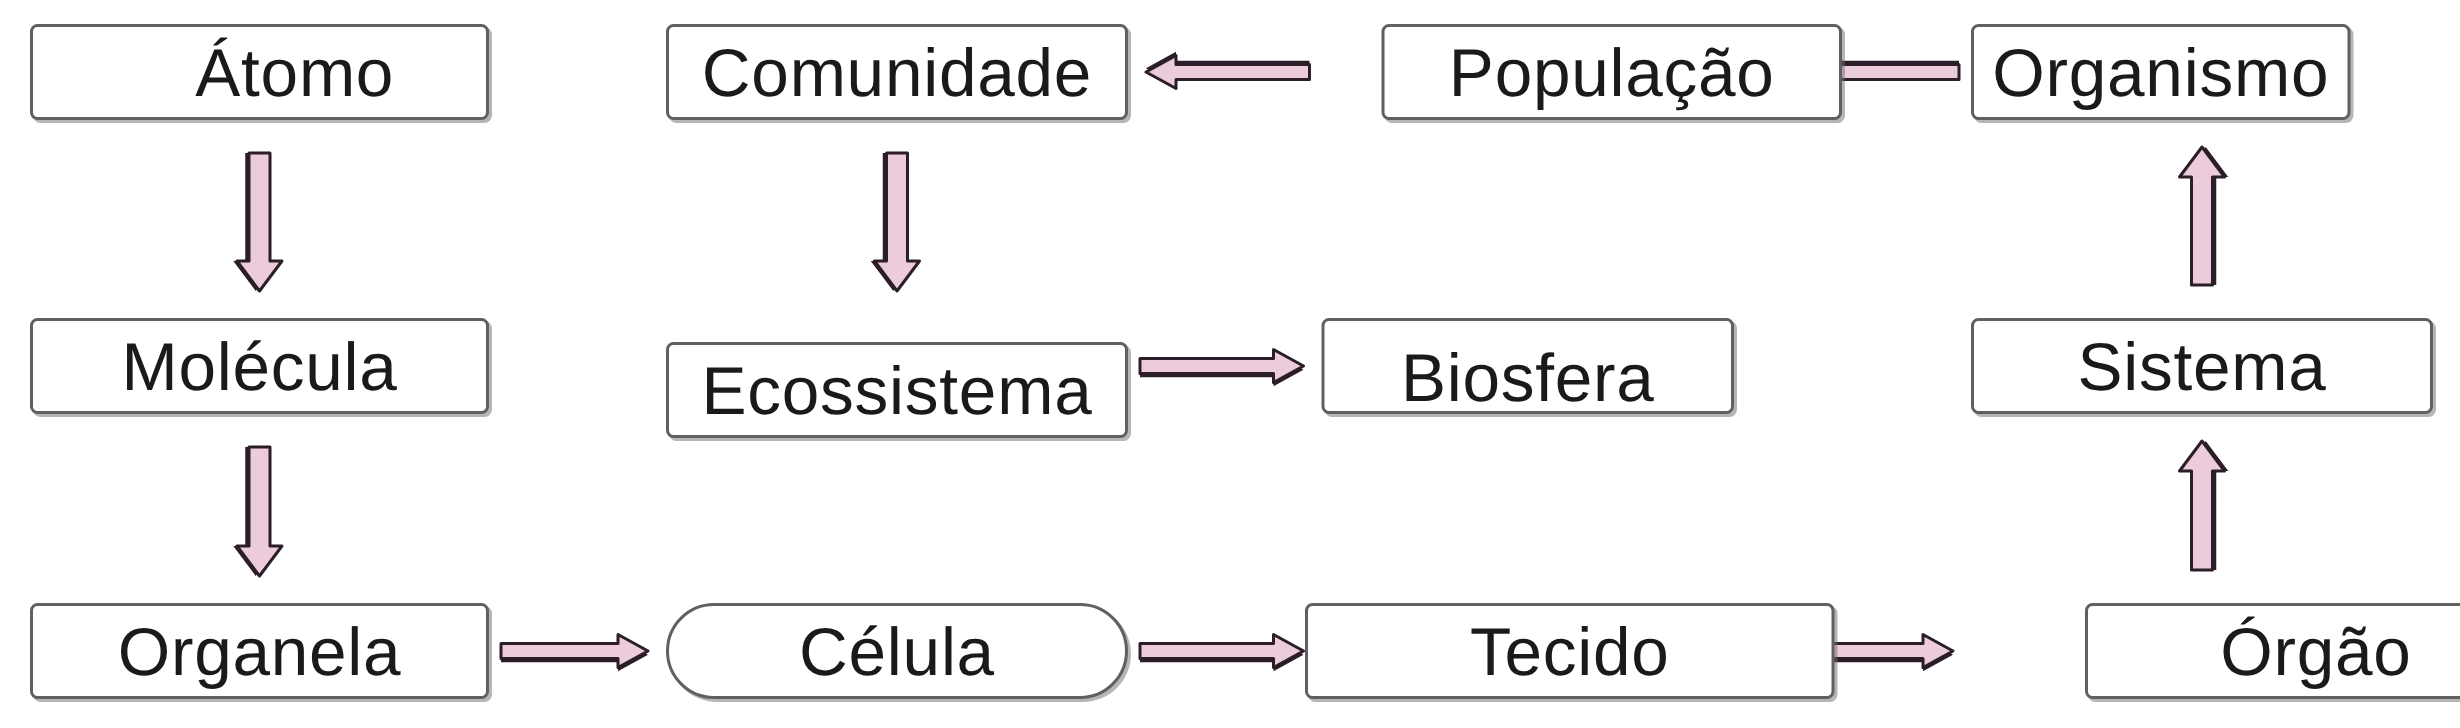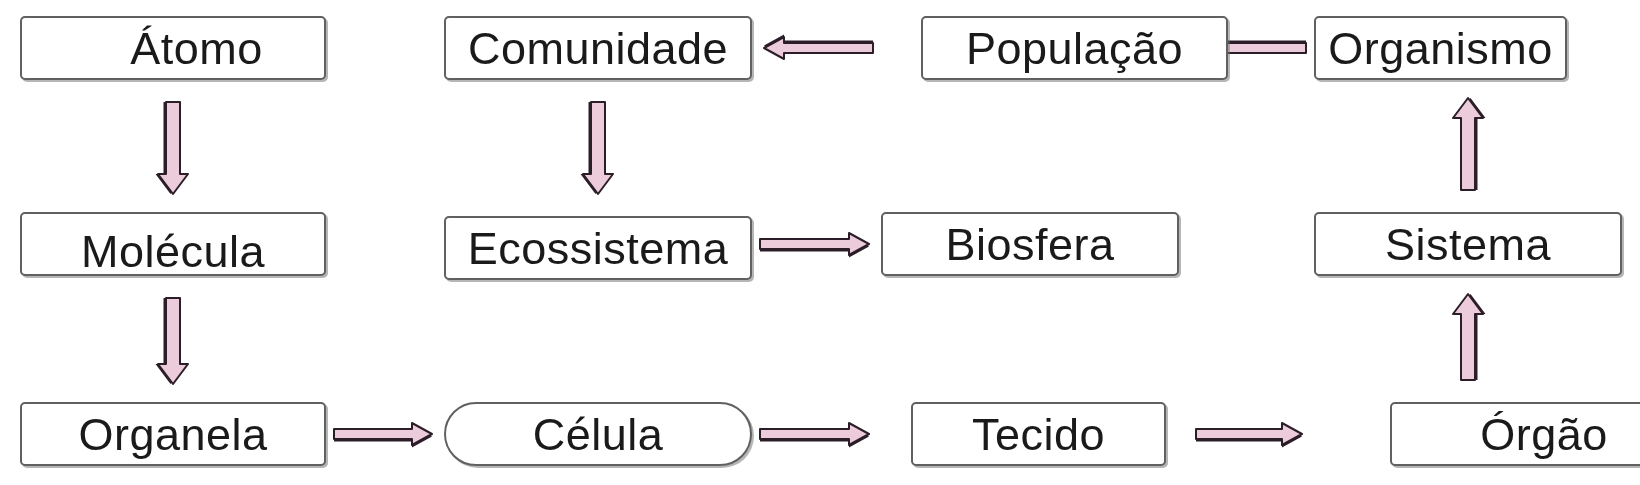--- a/index.html
+++ b/index.html
@@ -95,38 +95,38 @@
       </div>
       <div class="node" style="left: 444px; top: 16px; width: 308px; height: 64px;">
         <span>Comunidade</span>
       </div>
       <div class="node" style="left: 881px; top: 16px; width: 307px; height: 64px; margin-left: 40px;">
         <span>População</span>
       </div>
       <div class="node" style="left: 1314px; top: 16px; width: 253px; height: 64px;">
         <span>Organismo</span>
       </div>
-      <div class="node" style="left: 20px; top: 212px; width: 306px; height: 64px; align-items: flex-end;">
+      <div class="node" style="left: 20px; top: 212px; width: 306px; height: 64px;">
         <span>Molécula</span>
       </div>
-      <div class="node" style="left: 444px; top: 216px; width: 308px; height: 64px;">
+      <div class="node" style="left: 444px; top: 228px; width: 308px; height: 64px;">
         <span>Ecossistema</span>
       </div>
-      <div class="node" style="left: 881px; top: 212px; width: 298px; height: 64px;">
+      <div class="node" style="left: 881px; top: 212px; width: 275px; height: 64px; align-items: flex-end;">
         <span>Biosfera</span>
       </div>
       <div class="node" style="left: 1314px; top: 212px; width: 308px; height: 64px;">
         <span>Sistema</span>
       </div>
       <div class="node" style="left: 20px; top: 402px; width: 306px; height: 64px;">
         <span>Organela</span>
       </div>
       <div class="node" style="left: 444px; top: 402px; width: 308px; height: 64px; border-radius: 32px;">
         <span>Célula</span>
       </div>
-      <div class="node" style="left: 911px; top: 402px; width: 255px; height: 64px;">
+      <div class="node" style="left: 870px; top: 402px; width: 353px; height: 64px;">
         <span>Tecido</span>
       </div>
       <div class="node" style="left: 1390px; top: 402px; width: 308px; height: 64px;">
         <span>Órgão</span>
       </div>
     </div>
 </div>
 
 </body></html>

